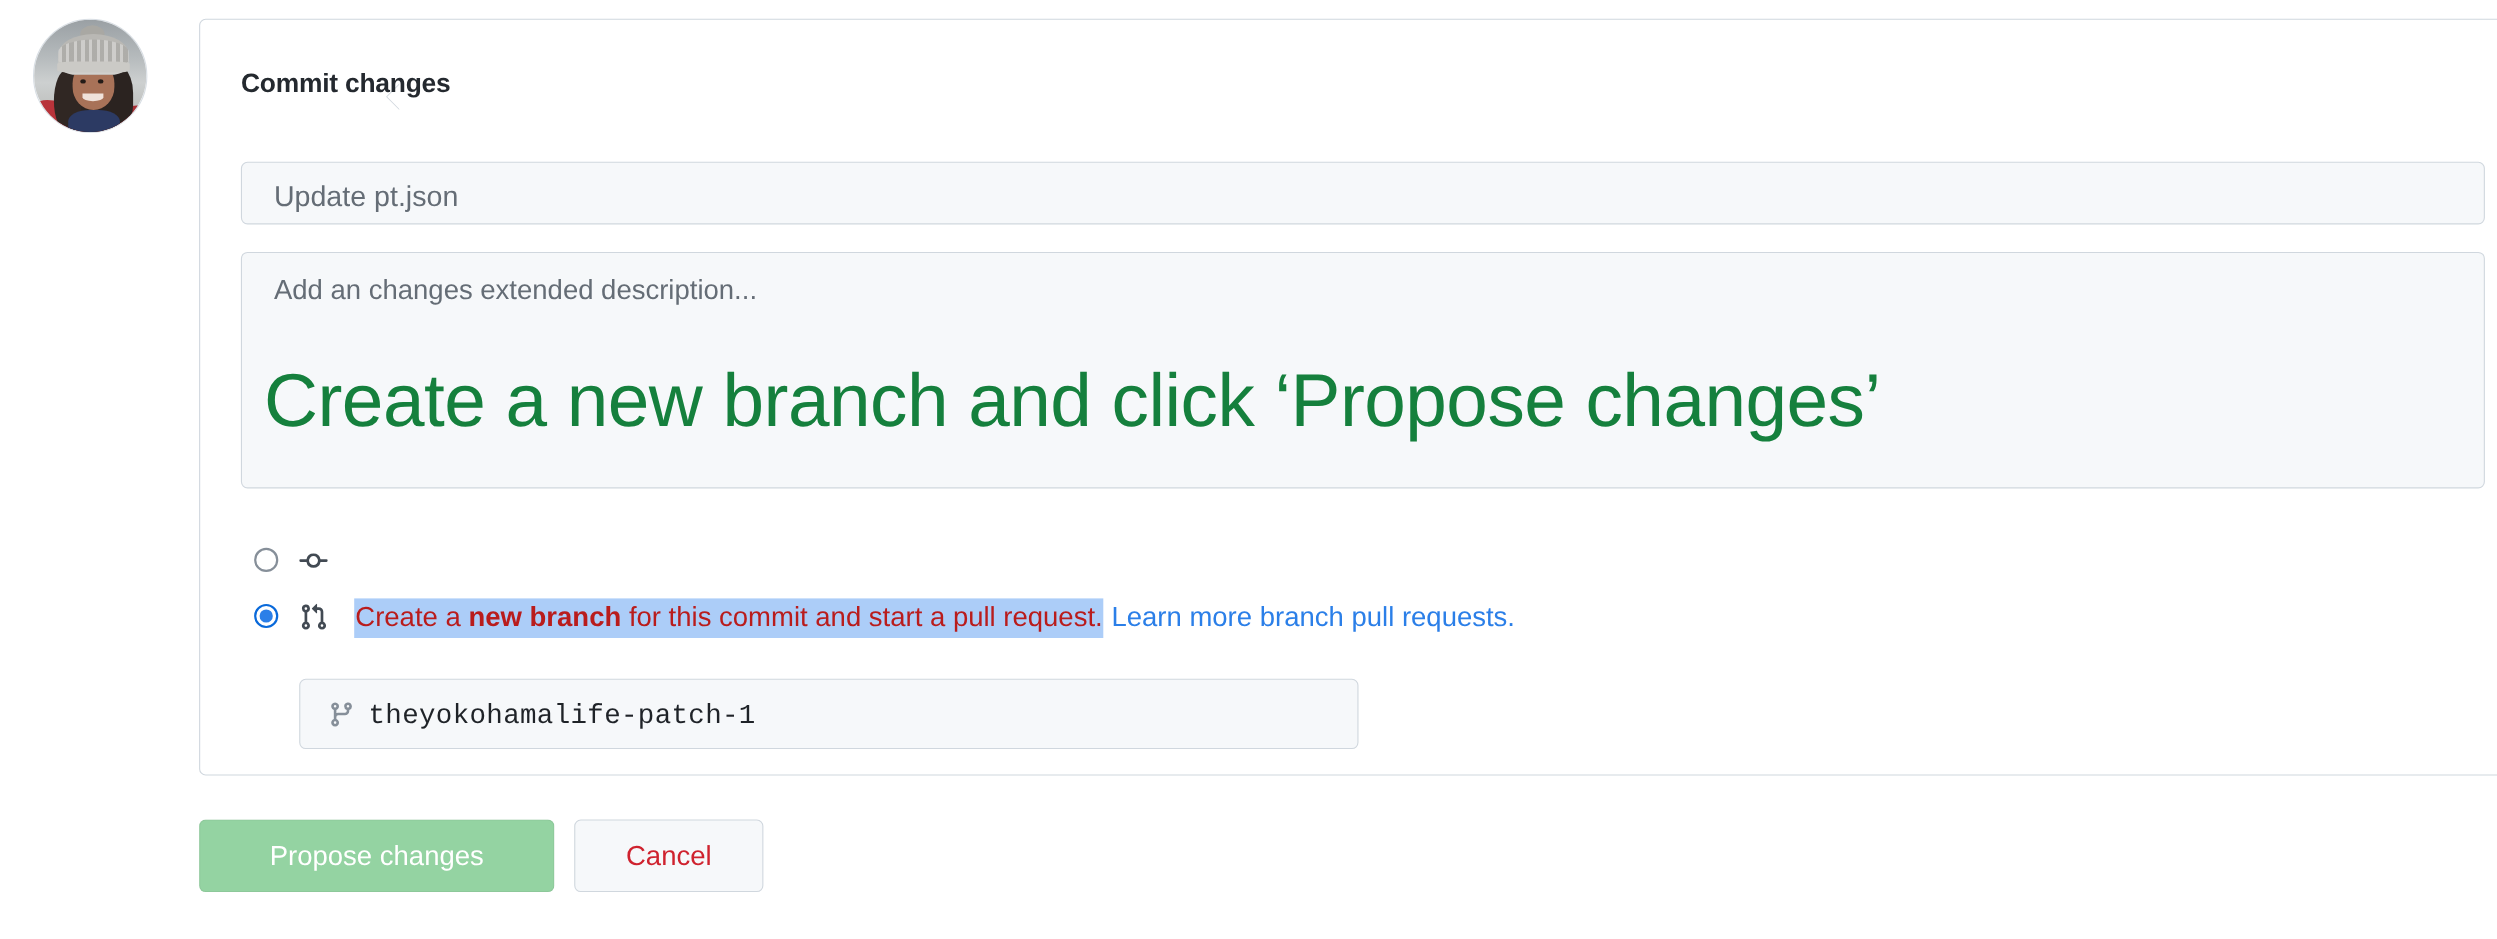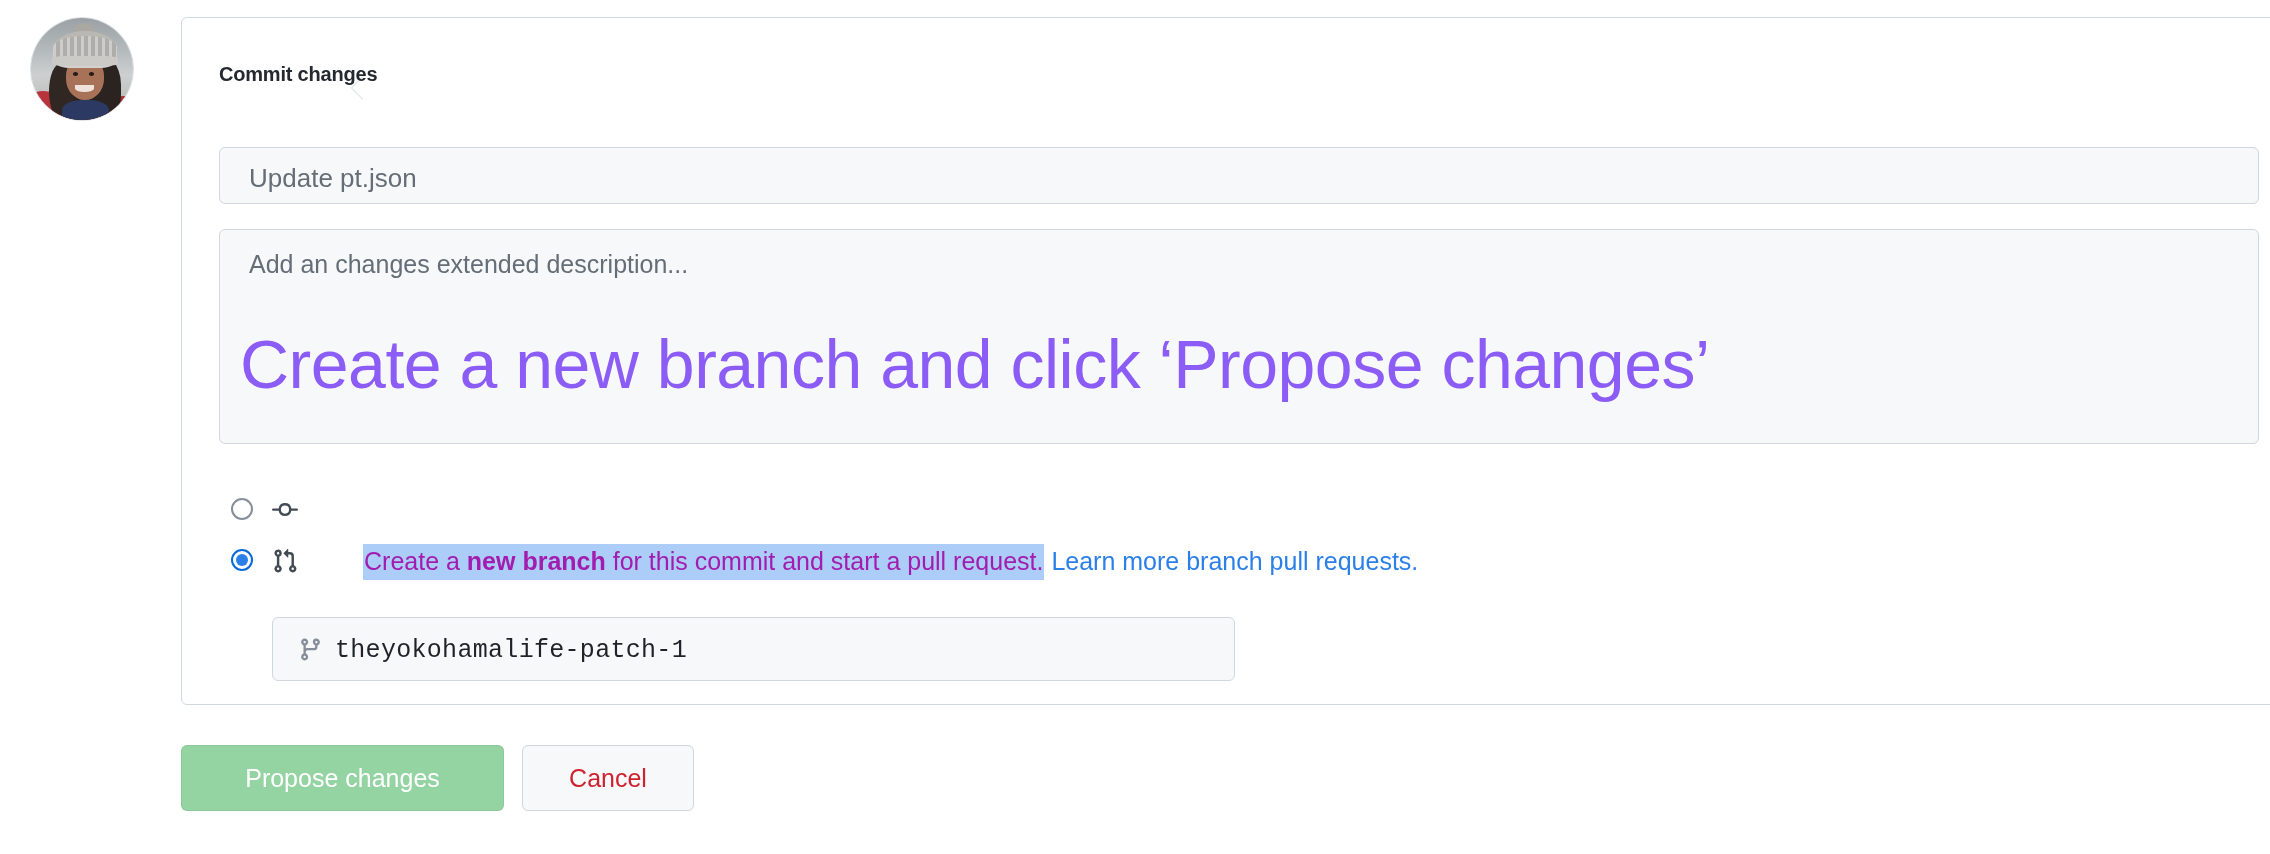--- a/index.html
+++ b/index.html
@@ -162,21 +162,21 @@
   .card-arrow-inner {
     left: 170px; top: 58px;
     border-width: 12px 12px 12px 0;
     border-color: transparent #ffffff transparent transparent;
   }
 
   .card-title {
     position: absolute;
     left: 219px;
     top: 63px;
-    font-size: 20px;
+    font-size: 24px;
     font-weight: bold;
     color: #24292f;
     letter-spacing: -0.2px;
     white-space: nowrap;
   }
 
   
   .field {
     position: absolute;
     background: #f6f8fa;
@@ -214,21 +214,21 @@
     white-space: nowrap;
   }
 
   
   .annotation {
     position: absolute;
     left: 240px;
     top: 330px;
     font-size: 68px;
     line-height: 1;
-    color: #8b5cf6;
+    color: #15803d;
     white-space: nowrap;
     letter-spacing: -0.5px;
   }
 
   
   .radio-row {
     position: absolute;
     left: 0; right: 0;
     height: 40px;
   }
@@ -286,22 +286,21 @@
     padding: 2px 8px;
     margin: 0 3px;
     font-family: "Liberation Mono", monospace;
     font-size: 21px;
   }
 
   
   .selected-text {
     background: #accdf8;
     padding: 3px 1px 5px 1px;
-    color: #a21caf;
-    margin-left: 41px;
+    color: #b91c1c;
   }
   .selected-text b { font-weight: bold; }
 
   .link {
     color: #2b7fe8;
     text-decoration: none;
   }
 
   
   #branch-name-field {

